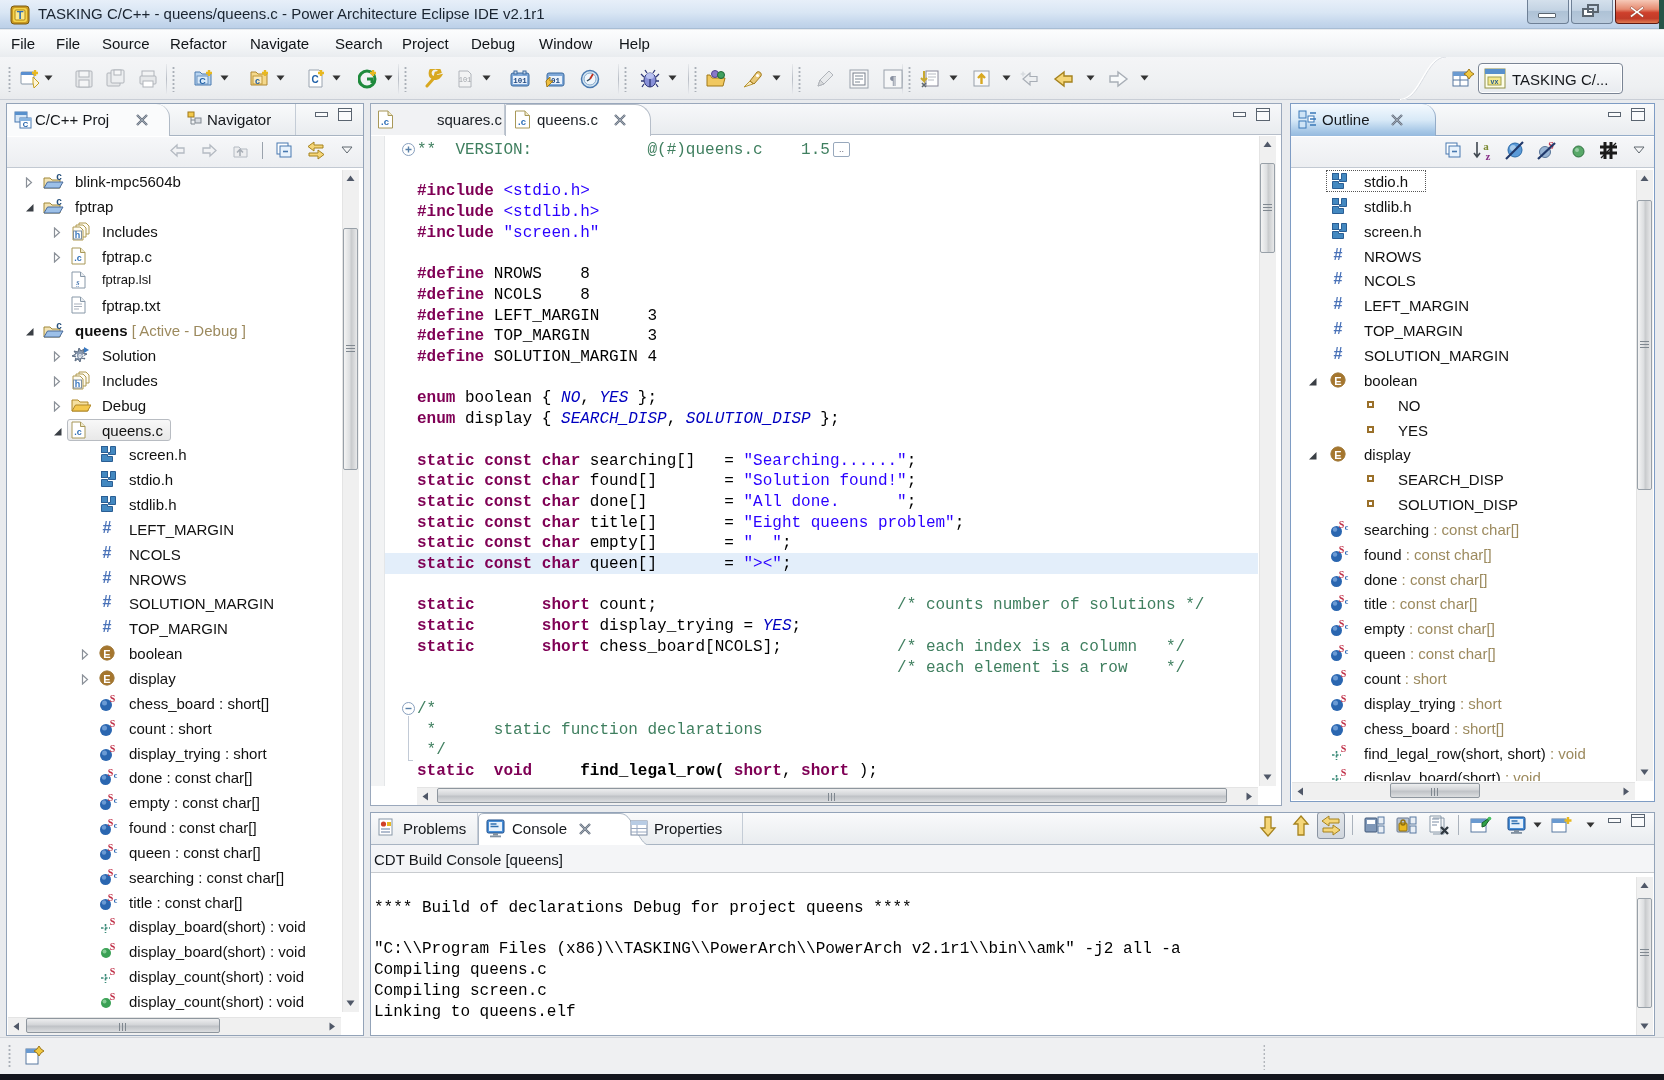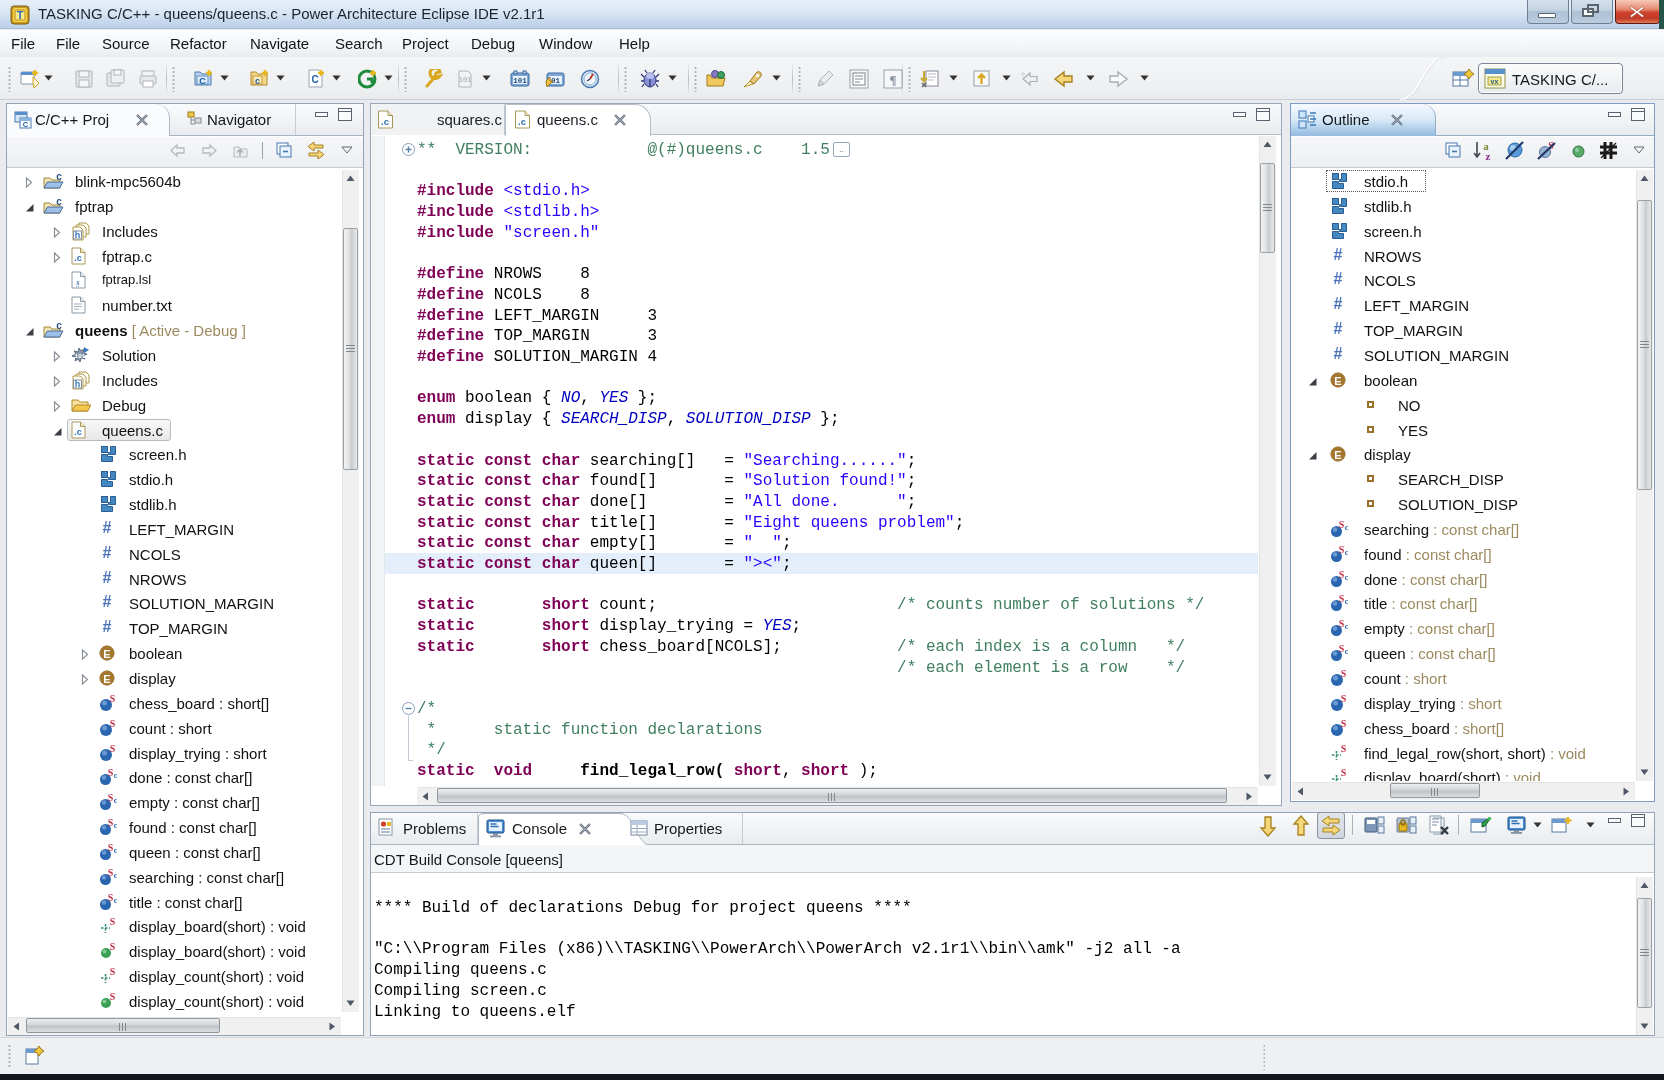--- a/index.html
+++ b/index.html
@@ -574,21 +574,21 @@
         <path d="M1 1 L9.5 1 L14 5.5 L14 17 L1 17 Z" fill="#FFF" stroke="#8898A8"></path>
         <path d="M9.5 1 L9.5 5.5 L14 5.5" fill="#E8ECF0" stroke="#8898A8"></path>
         <text x="7" y="14" font-size="8.5" font-weight="bold" fill="#4A78B0" text-anchor="middle" font-family="Liberation Serif" font-style="italic">s̤</text>
       </svg>
 <div class="abs" style="left:95px;top:103px;font-size:13px;color:#111;white-space:nowrap;"><span style="font-weight:normal">fptrap.lsl</span></div>
 <svg class="abs" style="left:64px;top:127px" width="15" height="18" viewBox="0 0 15 18">
         <path d="M1 1 L9.5 1 L14 5.5 L14 17 L1 17 Z" fill="#FFF" stroke="#8898A8"></path>
         <path d="M9.5 1 L9.5 5.5 L14 5.5" fill="#E8ECF0" stroke="#8898A8"></path>
         <path d="M3 8 h8 M3 10.5 h8 M3 13 h5" stroke="#A8B0BC" stroke-width="1.1"></path>
       </svg>
-<div class="abs" style="left:95px;top:128px;font-size:15px;color:#111;white-space:nowrap;"><span style="font-weight:normal">number.txt</span></div>
+<div class="abs" style="left:95px;top:128px;font-size:15px;color:#111;white-space:nowrap;"><span style="font-weight:normal">fptrap.txt</span></div>
 <svg class="abs" style="left:18px;top:158px" width="10" height="10" viewBox="0 0 10 10">
         <path d="M8.5 1 L8.5 8.5 L1 8.5 Z" fill="#3A3F45"></path>
       </svg>
 <svg class="abs" style="left:36px;top:152px" width="22" height="19" viewBox="0 0 22 19">
         <path d="M1 16 L1 6 L7 6 L9 8 L17 8 L17 16 Z" fill="#F2E3B4" stroke="#A08838"></path>
         <path d="M1 16 L4.5 10 L20 10 L16.5 16 Z" fill="#9CC0E8" stroke="#4A6A98"></path>
         <path d="M1 16 L4.5 10 L20 10 L16.5 16 Z" fill="none" stroke="#C8DCF0" stroke-width="0.01"></path>
         <text x="16" y="8" font-size="10" font-weight="bold" fill="#28527E" text-anchor="middle" font-family="Liberation Sans">c</text>
       </svg>
 <div class="abs" style="left:68px;top:153px;font-size:15px;color:#111;white-space:nowrap;"><span style="font-weight:bold">queens</span><span class="olv" style="font-weight:normal"> [ Active - Debug ]</span></div>

